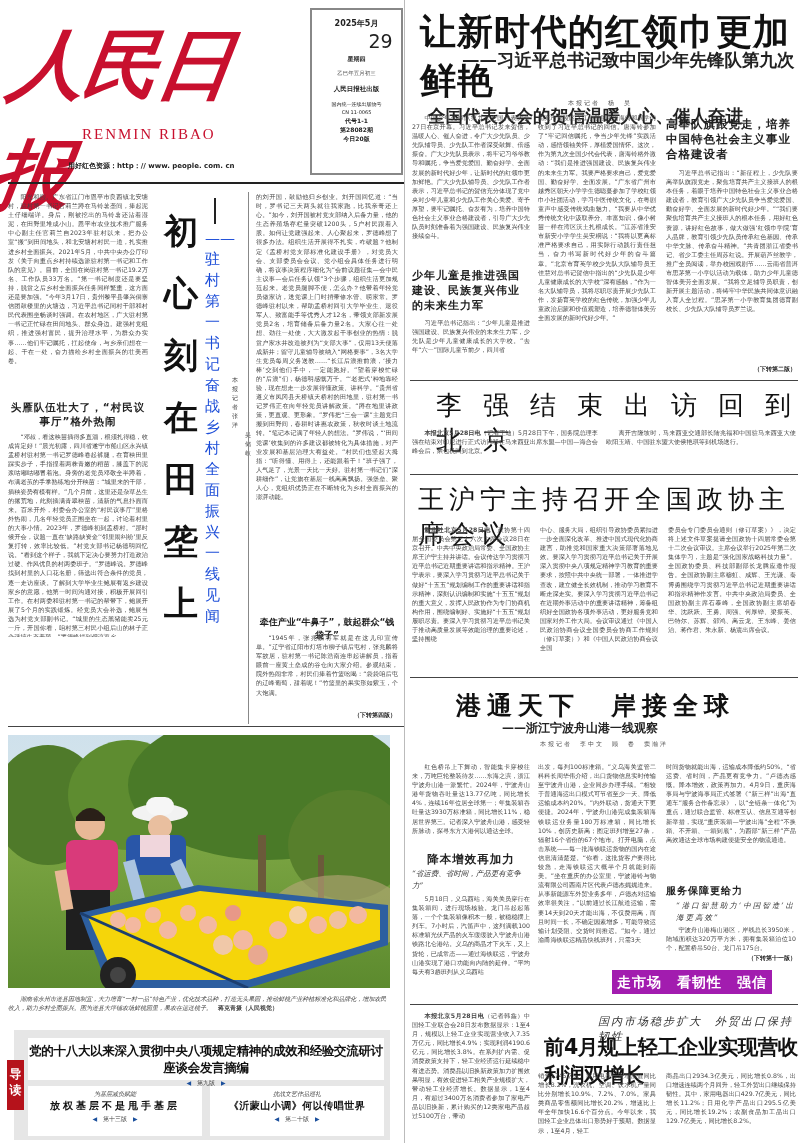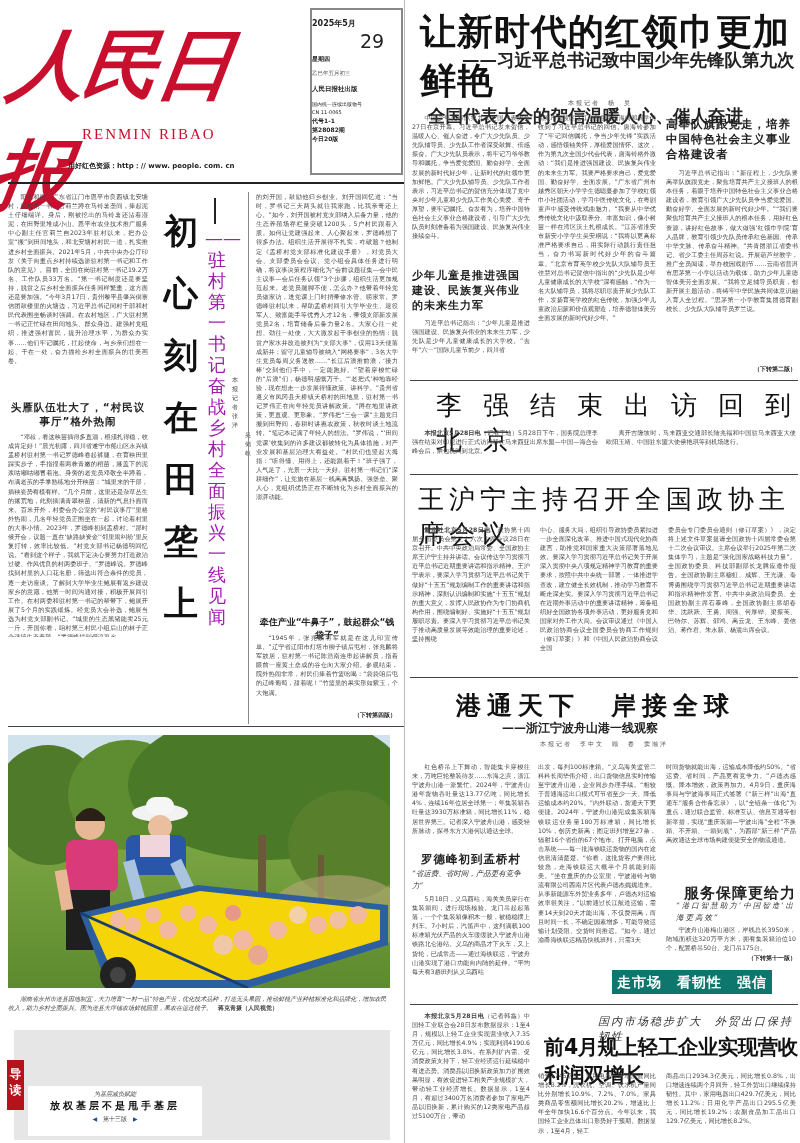--- a/index.html
+++ b/index.html
@@ -5,61 +5,61 @@
 *{box-sizing:border-box;margin:0;padding:0;}
 body{width:800px;height:1143px;background:#fff;font-family:"DejaVu Sans","Liberation Sans",sans-serif;color:#222;position:relative;overflow:hidden;}
 .abs{position:absolute;}
 .body-text{font-size:6.2px;line-height:9.1px;color:#444;text-align:justify;text-indent:2em;}
 .serif{font-family:"DejaVu Serif","Liberation Serif",serif;}
 
 
 .mast-logo{left:10px;top:10px;width:280px;height:110px;color:#c8102e;font-family:"DejaVu Serif","Liberation Serif",serif;font-size:76px;font-style:italic;font-weight:bold;letter-spacing:-2px;line-height:110px;transform:skewX(-8deg);}
 .mast-pinyin{left:82px;top:126px;font-family:"Liberation Serif","DejaVu Serif",serif;color:#c8102e;font-size:15px;letter-spacing:2px;}
 .mast-url{left:68px;top:161px;font-size:7px;color:#222;font-weight:bold;}
-.datebox{left:310px;top:8px;width:93px;height:167px;border:2px solid #888;text-align:left;padding-top:8px;}
+.datebox{left:310px;top:8px;width:93px;height:167px;border:2px solid #888;text-align:center;padding-top:8px;}
 .datebox .ym{font-size:8px;font-weight:bold;}
 .datebox .day{font-size:19px;line-height:24px;margin-left:48px;}
 .datebox .wd{font-size:6px;font-weight:bold;margin-top:2px;}
 .datebox .lunar{font-size:5.5px;color:#555;margin-top:6px;}
 .datebox .pub{font-size:6.5px;font-weight:bold;margin-top:8px;font-family:"DejaVu Serif",serif;}
 .datebox .s{font-size:5px;line-height:8px;}
 .datebox .sb{font-size:6px;line-height:9px;font-weight:bold;}
 
 
 .lead-h{left:420px;top:8px;width:378px;font-size:36px;font-weight:bold;letter-spacing:1px;color:#111;}
 .lead-sub1{left:462px;top:48px;font-size:17.5px;font-weight:bold;font-family:"DejaVu Serif","Liberation Serif",serif;color:#222;}
 .lead-sub2{left:428px;top:72px;font-size:17.5px;font-weight:bold;font-family:"DejaVu Serif","Liberation Serif",serif;color:#222;margin-top:32px;}
 .byline{font-size:6px;color:#555;letter-spacing:2px;font-family:"DejaVu Serif",serif;}
 .col{position:absolute;}
 .subhead{font-size:11.5px;font-weight:bold;color:#222;line-height:15px;letter-spacing:1px;}
 .hr{position:absolute;height:2px;background:#333;}
 .vr{position:absolute;width:1px;background:#999;}
 
 
 .vert-big{left:160px;top:200px;width:42px;font-size:34px;font-weight:900;line-height:62px;text-align:center;color:#111;}
-.vert-sub{left:205px;top:225px;width:24px;font-size:18px;font-family:"DejaVu Serif","Liberation Serif",serif;line-height:21px;text-align:center;color:#a21caf;}
+.vert-sub{left:205px;top:225px;width:24px;font-size:15px;font-family:"DejaVu Serif","Liberation Serif",serif;line-height:21px;text-align:left;color:#1d4ed8;}
 .vert-dash{left:214px;top:198px;width:2px;height:26px;background:#222;}
 .vert-by{left:232px;top:375px;width:10px;font-size:6px;line-height:9px;color:#444;}
 .vert-by2{left:245px;top:375px;width:10px;font-size:6px;line-height:9px;color:#444;}
 .end-note{font-size:6px;font-weight:bold;text-align:right;color:#222;}
 
 .photo{left:8px;top:735px;width:382px;height:253px;overflow:hidden;}
 .caption{left:8px;top:994px;width:382px;font-size:6px;line-height:9px;color:#444;text-indent:2em;font-style:italic;}
 
 
 .guide{left:14px;top:1030px;width:376px;height:110px;background:#e6e6e6;}
 .guide-tag{left:7px;top:1060px;width:17px;height:50px;background:#b5121b;color:#fff;font-size:12px;font-weight:bold;line-height:16px;text-align:center;padding-top:6px;}
 .g-card{position:absolute;background:#fff;text-align:center;}
 .g-title{font-size:10px;font-weight:bold;color:#111;letter-spacing:0;}
 .g-page{font-size:6px;color:#444;font-family:"DejaVu Serif",serif;margin-top:2px;}
 .g-page .arr{color:#1b4f9c;font-size:6px;}
 .g-kicker{font-size:6px;color:#444;font-style:italic;font-family:"DejaVu Serif",serif;}
 
 .big-serif{font-family:"DejaVu Serif","Liberation Serif",serif;font-weight:bold;color:#111;}
-.banner{left:612px;top:970px;width:160px;height:24px;background:#0f766e;color:#fff;font-size:14px;font-weight:bold;line-height:24px;text-align:center;letter-spacing:1px;}
+.banner{left:612px;top:970px;width:160px;height:24px;background:#a21caf;color:#fff;font-size:14px;font-weight:bold;line-height:24px;text-align:center;letter-spacing:1px;}
 </style>
 </head>
 <body>
 
 <div class="abs mast-logo">人民日报</div>
 <div class="abs mast-pinyin">RENMIN RIBAO</div>
 <div class="abs mast-url">用好红色资源：http：// www. people. com. cn</div>
 
 <div class="abs datebox">
   <div class="ym">2025年5月</div>
@@ -104,26 +104,26 @@
 <div class="col body-text" style="left:540px;top:525px;width:118px;height:137px;overflow:hidden;text-indent:0;">中心、服务大局，组织引导政协委员紧扣进一步全面深化改革、推进中国式现代化协商建言，助推党和国家重大决策部署落地见效。要深入学习贯彻习近平总书记关于开展深入贯彻中央八项规定精神学习教育的重要要求，按照中共中央统一部署，一体推进学查改，建立健全长效机制，推动学习教育不断走深走实。要深入学习贯彻习近平总书记在近期外事活动中的重要讲话精神，筹备组织好全国政协各项外事活动，更好服务党和国家对外工作大局。会议审议通过《中国人民政治协商会议全国委员会协商工作规则（修订草案）》和《中国人民政治协商会议全国</div>
 <div class="col body-text" style="left:668px;top:525px;width:128px;height:137px;overflow:hidden;text-indent:0;">委员会专门委员会通则（修订草案）》，决定将上述文件草案提请全国政协十四届常委会第十二次会议审议。主席会议举行2025年第二次集体学习，主题是“强化国家战略科技力量”。全国政协委员、科技部副部长龙腾应邀作报告。全国政协副主席穆虹、咸辉、王光谦、秦博勇围绕学习贯彻习近平总书记近期重要讲话和指示精神作发言。中共中央政治局委员、全国政协副主席石泰峰，全国政协副主席胡春华、沈跃跃、王勇、周强、何厚铧、梁振英、巴特尔、苏辉、邵鸿、高云龙、王东峰、姜信治、蒋作君、朱永新、杨震出席会议。</div>
 
 <div class="hr" style="left:410px;top:677px;width:388px;height:1px;background:#444;"></div>
 
 <div class="abs" style="left:456px;top:689px;font-size:25px;font-weight:bold;letter-spacing:6px;color:#111;">港通天下　岸接全球</div>
 <div class="abs serif" style="left:502px;top:720px;font-size:12px;font-weight:bold;color:#222;">——浙江宁波舟山港一线观察</div>
 <div class="abs byline" style="left:540px;top:740px;">本报记者　李中文　顾　春　窦瀚洋</div>
 
 <div class="col body-text" style="left:412px;top:762px;width:118px;height:82px;overflow:hidden;">红色桥吊上下舞动，智能集卡穿梭往来，万吨巨轮整装待发……东海之滨，浙江宁波舟山港一派繁忙。2024年，宁波舟山港年货物吞吐量达13.77亿吨，同比增长4%，连续16年位居全球第一；年集装箱吞吐量达3930万标准箱，同比增长11%，稳居世界第三。记者深入宁波舟山港，感受轻所脉动，探寻东方大港何以通达全球。</div>
-<div class="col" style="left:412px;top:852px;width:118px;font-size:11.5px;font-weight:bold;color:#222;text-align:center;letter-spacing:1px;">罗德峰初到孟桥村</div>
+<div class="col" style="left:412px;top:852px;width:118px;font-size:11.5px;font-weight:bold;color:#222;text-align:center;letter-spacing:1px;">降本增效再加力</div>
 <div class="col serif" style="left:412px;top:868px;width:118px;font-size:7.5px;font-style:italic;line-height:12px;color:#333;">“省运费、省时间，产品更有竞争力”</div>
 <div class="col body-text" style="left:412px;top:894px;width:118px;height:120px;overflow:hidden;">5月18日，义乌西站，海关关员穿行在集装箱间，进行现场核验。龙门吊起起落落，一个个集装箱像积木一般，被稳稳摆上列车。7小时后，汽笛声中，这列满载100标准箱光伏产品的火车缓缓驶入宁波舟山港铁路北仑港站。义乌的商品才下火车，又上货轮，已成常态——通过海铁联运，宁波舟山港实现了港口功能向内陆的延伸。“平均每天有3趟班列从义乌西站</div>
 <div class="col body-text" style="left:538px;top:762px;width:118px;height:210px;overflow:hidden;text-indent:0;">出发，每列100标准箱。”义乌海关监管二科科长周华伟介绍，出口货物信息实时传输至宁波舟山港，企业同步办理手续。“相较于普通海运出口模式可节省至少一天、降低运输成本约20%。”内外联动，货通天下更便捷。2024年，宁波舟山港完成集装箱海铁联运业务量180万标准箱，同比增长10%，创历史新高；图定班列增至27条，辐射16个省份的67个地市。打开电脑，点击系统——每一批海铁联运货物的国内在途信息清清楚楚。“你看，这批货客户要得比较急，走海铁联运大概半个月就能到南美。”坐在重庆的办公室里，宁波港铃与物流有限公司西南片区代表卢德杰娓娓道来。从事新能源车外贸业务多年，卢德杰对运输效率很关注，“以前通过长江航道运输，需要14天到20天才能出海，不仅费用高，而且时间一长，不确定因素增多，可能导致运输计划受阻、交货时间推迟。”如今，通过渝甬海铁联运精品快线班列，只需3天</div>
 <div class="col body-text" style="left:666px;top:762px;width:130px;height:115px;overflow:hidden;text-indent:0;">时间货物就能出海，运输成本降低约50%。“省运费、省时间，产品更有竞争力。”卢德杰感慨。降本增效，政策再加力。4月9日，重庆海事局与宁波海事局正式签署《“新三样”出海“直通车”服务合作备忘录》，以“全链条一体化”为重点，通过联合监管、标准互认、信息互通等创新举措，实现“重庆装箱—宁波出海”全程“不换箱、不开箱、一箱到底”，为西部“新三样”产品高效通达全球市场构建便捷安全的物流通道。</div>
-<div class="col" style="left:666px;top:884px;width:130px;font-size:15px;font-weight:bold;color:#222;text-align:right;letter-spacing:1px;">服务保障更给力</div>
+<div class="col" style="left:666px;top:884px;width:130px;font-size:10px;font-weight:bold;color:#222;text-align:left;letter-spacing:1px;">服务保障更给力</div>
 <div class="col serif" style="left:676px;top:900px;width:122px;font-size:7.5px;font-style:italic;line-height:12px;color:#333;letter-spacing:2px;">“港口智慧助力‘中国智造’出海更高效”</div>
 <div class="col body-text" style="left:666px;top:925px;width:130px;height:28px;overflow:hidden;">宁波舟山港梅山港区，岸线总长3950米，陆域面积达320万平方米，拥有集装箱泊位10个，配置桥吊50台、龙门吊175台。</div>
 <div class="col end-note" style="left:666px;top:954px;width:130px;">（下转第十一版）</div>
 <div class="abs banner">走市场　看韧性　强信心</div>
 
 <div class="hr" style="left:410px;top:1004px;width:388px;height:1px;background:#444;"></div>
 
 <div class="col body-text" style="left:412px;top:1011px;width:118px;height:130px;overflow:hidden;">
   <b>本报北京5月28日电</b><span>（记者韩鑫）中国轻工业联合会28日发布数据显示：1至4月，规模以上轻工企业实现营业收入7.35万亿元，同比增长4.9%；实现利润4190.6亿元，同比增长3.8%。在系列扩内需、促消费政策支持下，轻工业经济运行延续稳中有进态势。消费品以旧换新政策加力扩围效果明显，有效促进轻工相关产业规模扩大，带动轻工业经济增长。数据显示，1至4月，有超过3400万名消费者参加了家电产品以旧换新，累计购买的12类家电产品超过5100万台，带动</span>
 </div>
@@ -219,19 +219,28 @@
     <circle cx="110" cy="240" r="18" fill="#222"></circle>
     <circle cx="110" cy="240" r="8" fill="#444"></circle>
     <line x1="72" y1="178" x2="240" y2="253" stroke="#1d3f70" stroke-width="3"></line>
   </svg>
 </div>
 <div class="abs caption">
   <span>湖南省永州市道县因地制宜，大力培育“一村一品”特色产业，优化技术品种，打造无头果园，推动鲜桃产业种植标准化和品牌化，增加农民收入，助力乡村全面振兴。图为道县大坪铺农场鲜桃园里，果农在运送桃子。</span>　<b style="font-style:normal;">蒋克青摄（人民视觉）</b>
 </div>
 
 <div class="abs guide">
+  <div class="g-card" style="left:14px;top:8px;width:356px;height:42px;padding-top:5px;">
+    <div class="g-title" style="font-size:12.5px;letter-spacing:-0.3px;">党的十八大以来深入贯彻中央八项规定精神的成效和经验交流研讨座谈会发言摘编</div>
+    <div class="g-page"><span class="arr">◀</span>　<span>第九版</span>　<span class="arr">▶</span></div>
+  </div>
   <div class="g-card" style="left:14px;top:56px;width:174px;height:50px;padding-top:4px;">
     <div class="g-kicker">为基层减负赋能</div>
     <div class="g-title" style="letter-spacing:3px;">放权基层不是甩手基层</div>
     <div class="g-page"><span class="arr">◀</span>　<span>第十三版</span>　<span class="arr">▶</span></div>
   </div>
+  <div class="g-card" style="left:196px;top:56px;width:174px;height:50px;padding-top:4px;">
+    <div class="g-kicker">抗战文艺作品巡礼</div>
+    <div class="g-title" style="letter-spacing:0.5px;">《沂蒙山小调》何以传唱世界</div>
+    <div class="g-page"><span class="arr">◀</span>　<span>第二十版</span>　<span class="arr">▶</span></div>
+  </div>
 </div>
 <div class="abs guide-tag">导读</div>
 
 </body></html>

